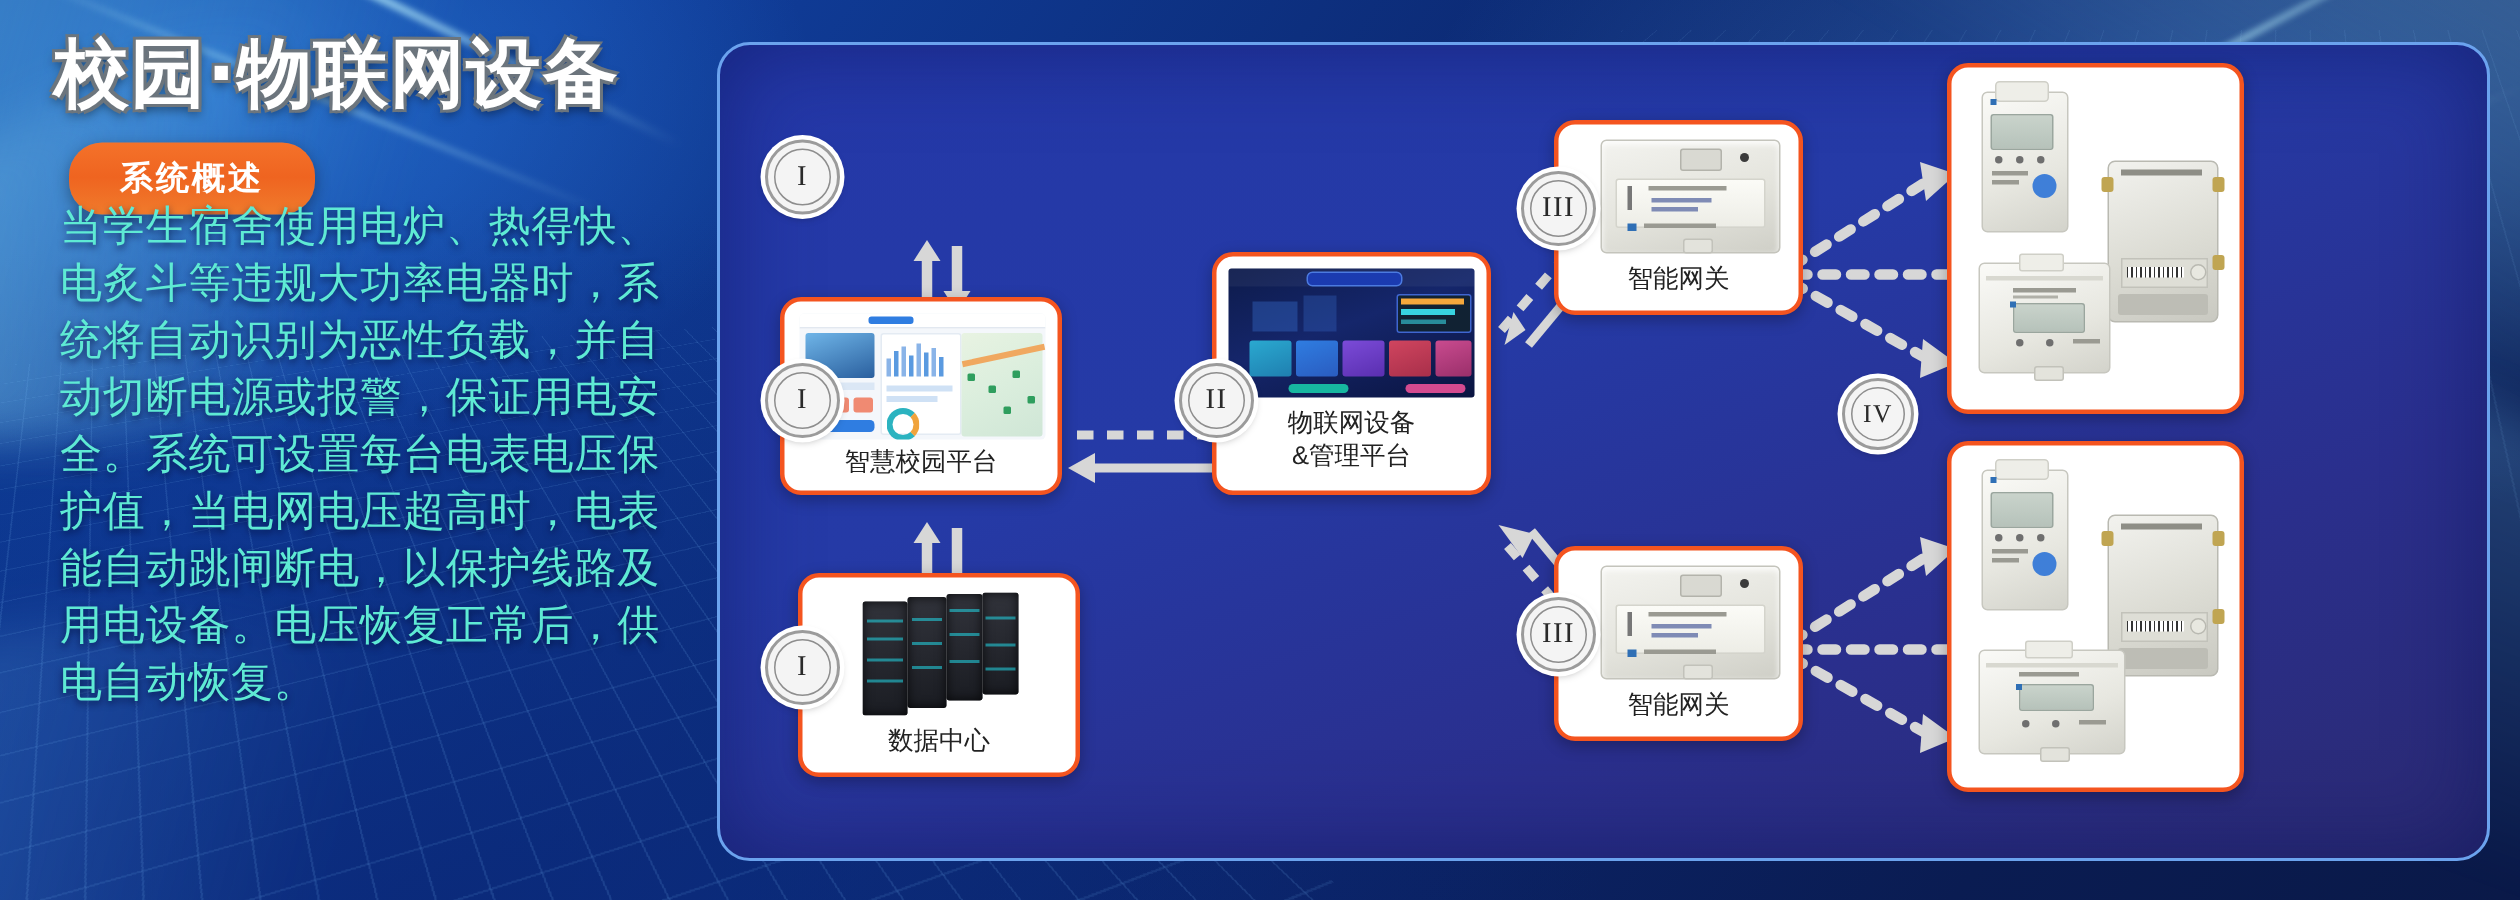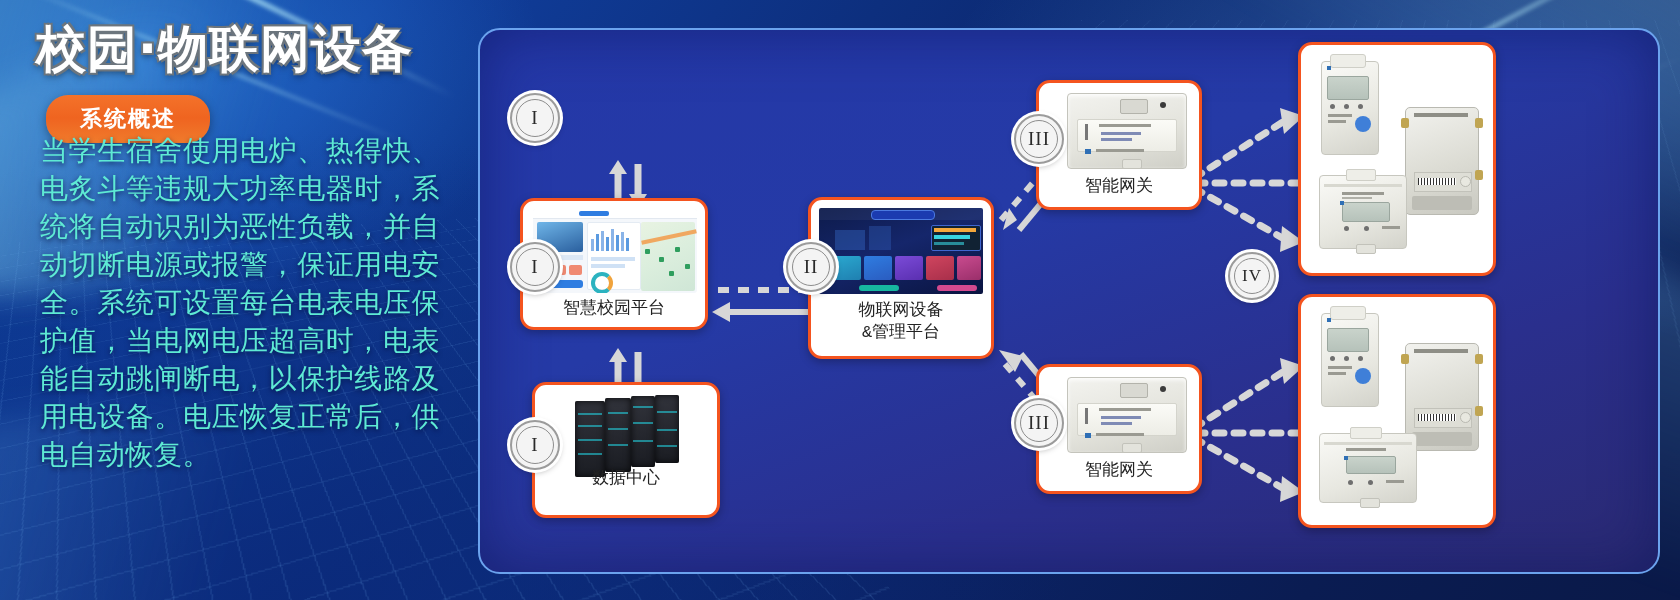--- a/index.html
+++ b/index.html
@@ -245,27 +245,27 @@
         <b style="top:10px"></b>
           <b style="top:26px"></b>
           <b style="top:44px"></b>
       </div>
       <div class="sv-rack" style="left:80px;top:0px;width:24px;height:68px;">
         <b style="top:16px"></b>
           <b style="top:34px"></b>
           <b style="top:50px"></b>
       </div>
     </div>
-    <div class="card-label" style="top:82px;">数据中心</div>
+    <div class="card-label" style="top:98px;">数据中心</div>
   </div>
   <div class="mark" style="left:30px;top:390px;">
       <span>I</span>
     </div>
 
-  <div class="card" style="left:328px;top:167px;width:180px;height:156px;font-family:Liberation Mono, monospace;">
+  <div class="card" style="left:328px;top:138px;width:180px;height:156px;">
     <div class="shot screen-dark" style="left:8px;top:8px;width:164px;height:86px;border-radius:2px;">
       <div style="position:absolute;left:0;top:0;right:0;height:12px;background:rgba(255,255,255,.05);"></div>
       <div style="position:absolute;left:52px;top:2px;width:62px;height:8px;background:#1b3bb0;border:1px solid #4b7ae0;border-radius:4px;"></div>
       <div style="position:absolute;left:112px;top:17px;width:48px;height:24px;background:#123;border:1px solid #3f66d0;border-radius:2px;"></div>
       <div style="position:absolute;left:115px;top:20px;width:42px;height:4px;background:#f5a83c;"></div>
       <div style="position:absolute;left:115px;top:27px;width:36px;height:4px;background:#38d3e0;"></div>
       <div style="position:absolute;left:115px;top:34px;width:30px;height:3px;background:#38d3e0;opacity:.6;"></div>
       <div style="position:absolute;left:14px;top:48px;width:28px;height:24px;background:linear-gradient(160deg,#2aa9d0,#1f7fb0);border-radius:2px;"></div>
       <div style="position:absolute;left:45px;top:48px;width:28px;height:24px;background:linear-gradient(160deg,#2f7de1,#2a5cc0);border-radius:2px;"></div>
       <div style="position:absolute;left:76px;top:48px;width:28px;height:24px;background:linear-gradient(160deg,#7b4bd8,#5a2fb0);border-radius:2px;"></div>

